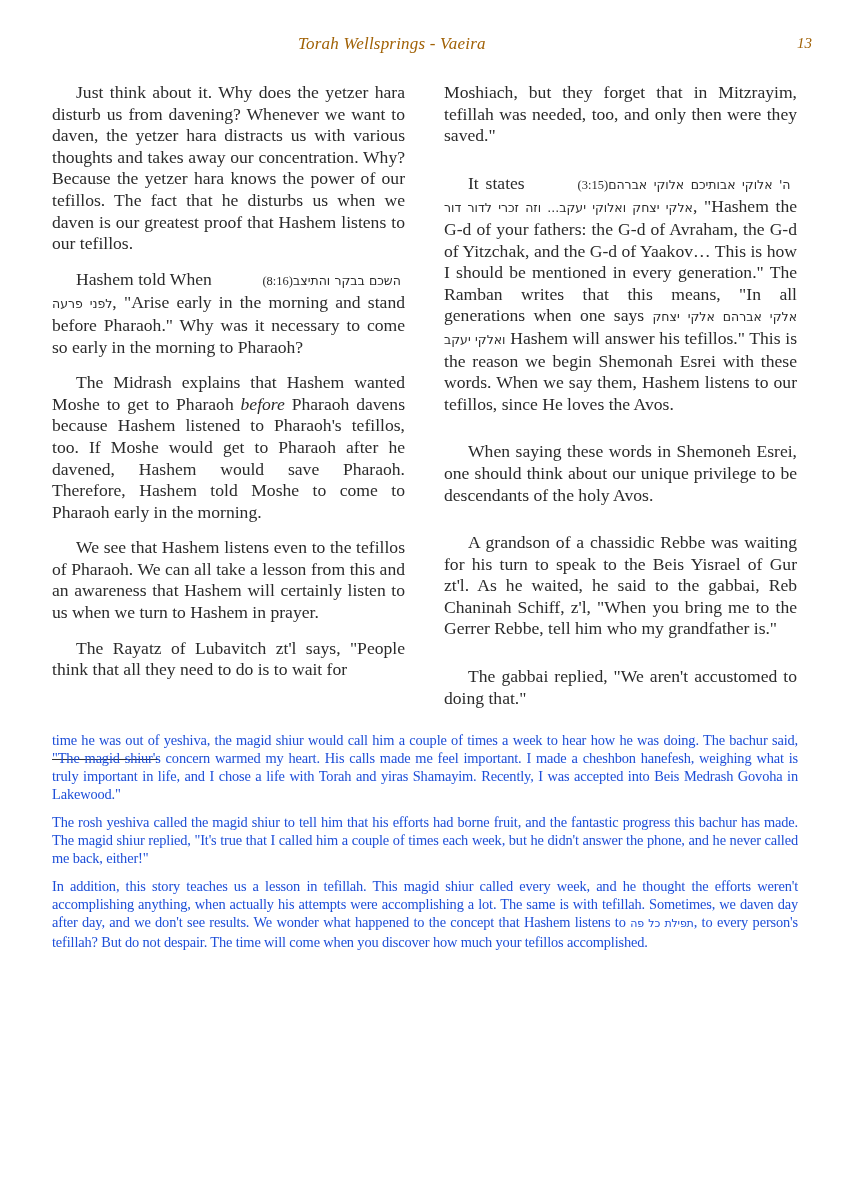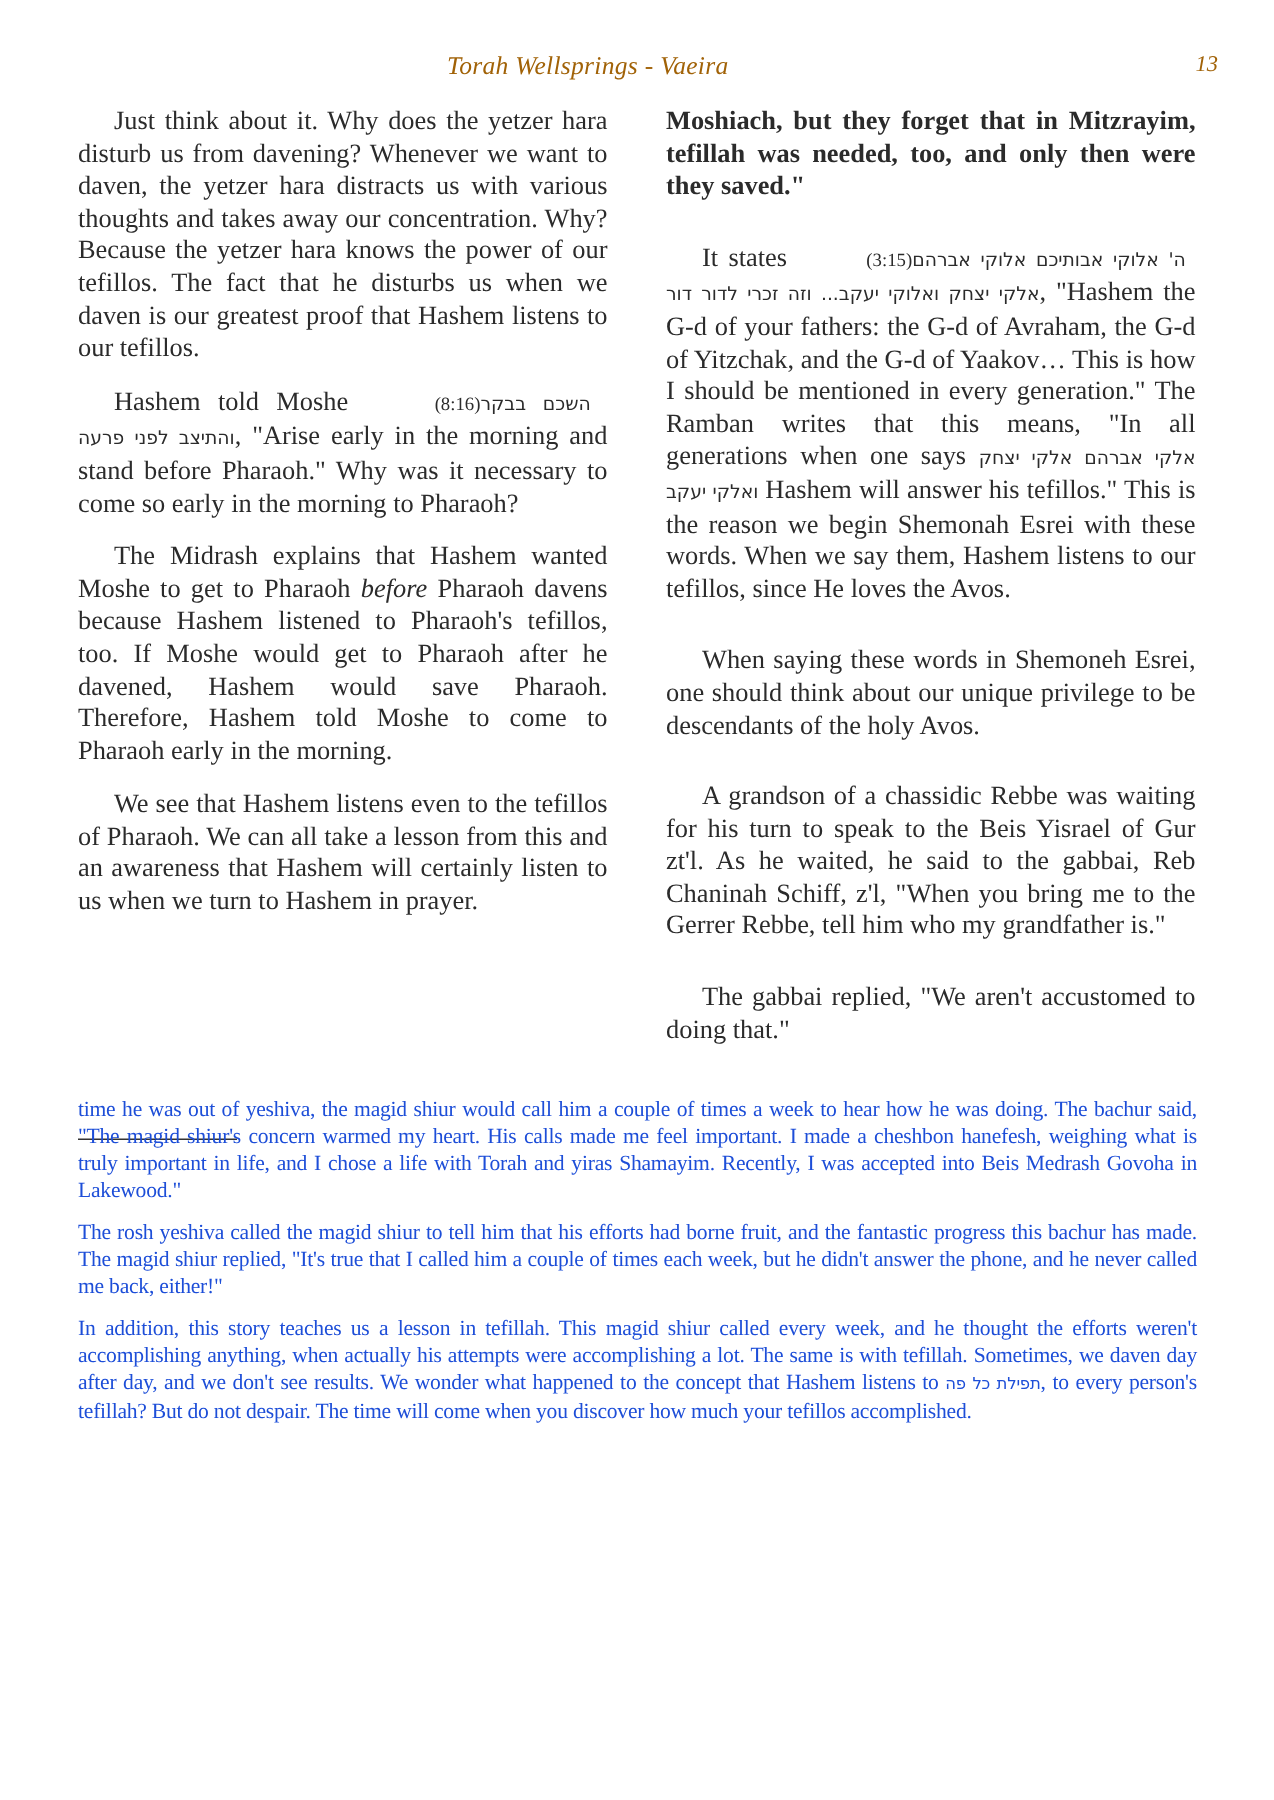--- a/index.html
+++ b/index.html
@@ -3,42 +3,43 @@
   <meta charset="utf-8">
   <style>
     html, body { margin: 0; padding: 0; background: #ffffff; }
     body { width: 849px; height: 1200px; position: relative; overflow: hidden; color: #2a2a2a; font-family: "DejaVu Serif", serif; }
     .header { position: absolute; top: 34px; left: 0; width: 849px; height: 24px; }
     .running-title { position: absolute; left: 298px; top: 0; font-family: "Liberation Serif", serif; font-style: italic; font-size: 17px; letter-spacing: 0.2px; color: #a16207; }
     .page-number { position: absolute; left: 797px; top: 1px; font-family: "Liberation Serif", serif; font-style: italic; font-size: 15px; color: #a16207; }
     .col { position: absolute; top: 70px; width: 353px; font-family: "Liberation Serif", serif; font-size: 17.6px; line-height: 21.6px; text-align: justify; color: #2b2b2b; }
     .col-left { left: 52px; }
     .col-right { left: 444px; }
-    .col p { margin: 0 0 14px 0; text-indent: 24px; }
-    .col p.noindent { text-indent: 0; font-weight: bold; }
+    .col p { margin: 12px 0 14px 0; text-indent: 24px; }
+    .col p.noindent { text-indent: 0; }
     .heb { font-family: "DejaVu Sans", sans-serif; font-size: 12.5px; unicode-bidi: isolate; direction: rtl; }
     .ref { font-size: 12.5px; padding-left: 46px; }
     .footnote-rule { position: absolute; left: 52px; top: 759px; width: 106px; height: 0; border-top: 1.3px solid #333; }
     .footnotes { position: absolute; left: 52px; top: 731px; width: 746px; font-family: "Liberation Serif", serif; font-size: 14.4px; line-height: 18px; text-align: justify; color: #1d4ed8; letter-spacing: -0.15px; }
     .footnotes p { margin: 0 0 10px 0; }
     .footnotes .heb { font-size: 11px; }
   </style>
 </head>
 <body>
 
 <div class="header">
   <span class="running-title">Torah Wellsprings - Vaeira</span>
   <span class="page-number">13</span>
 </div>
 
 <div class="col col-left">
   <p>Just think about it. Why does the yetzer hara disturb us from davening? Whenever we want to daven, the yetzer hara distracts us with various thoughts and takes away our concentration. Why? Because the yetzer hara knows the power of our tefillos. The fact that he disturbs us when we daven is our greatest proof that Hashem listens to our tefillos.</p>
-  <p><span>Hashem told Moshe </span><span class="ref">(8:16)</span><span class="heb"> השכם בבקר והתיצב לפני פרעה</span><span>, "Arise early in the morning and stand before Pharaoh." Why was it necessary to come so early in the morning to Pharaoh?</span></p>
+  <p><span>Hashem told When </span><span class="ref">(8:16)</span><span class="heb"> השכם בבקר והתיצב לפני פרעה</span><span>, "Arise early in the morning and stand before Pharaoh." Why was it necessary to come so early in the morning to Pharaoh?</span></p>
   <p><span>The Midrash explains that Hashem wanted Moshe to get to Pharaoh </span><i>before</i><span> Pharaoh davens because Hashem listened to Pharaoh's tefillos, too. If Moshe would get to Pharaoh after he davened, Hashem would save Pharaoh. Therefore, Hashem told Moshe to come to Pharaoh early in the morning.</span></p>
   <p>We see that Hashem listens even to the tefillos of Pharaoh. We can all take a lesson from this and an awareness that Hashem will certainly listen to us when we turn to Hashem in prayer.</p>
+  <p>The Rayatz of Lubavitch zt'l says, "People think that all they need to do is to wait for</p>
 </div>
 
 <div class="col col-right">
   <p class="noindent" style="margin-bottom:26px;">Moshiach, but they forget that in Mitzrayim, tefillah was needed, too, and only then were they saved."</p>
   <p style="margin-bottom:26px;"><span>It states </span><span class="ref">(3:15)</span><span class="heb"> ה' אלוקי אבותיכם אלוקי אברהם אלקי יצחק ואלוקי יעקב... וזה זכרי לדור דור</span><span>, "Hashem the G-d of your fathers: the G-d of Avraham, the G-d of Yitzchak, and the G-d of Yaakov… This is how I should be mentioned in every generation." The Ramban writes that this means, "In all generations when one says </span><span class="heb">אלקי אברהם אלקי יצחק ואלקי יעקב</span><span> Hashem will answer his tefillos." This is the reason we begin Shemonah Esrei with these words. When we say them, Hashem listens to our tefillos, since He loves the Avos.</span></p>
   <p style="margin-bottom:26px;">When saying these words in Shemoneh Esrei, one should think about our unique privilege to be descendants of the holy Avos.</p>
   <p style="margin-bottom:26px;">A grandson of a chassidic Rebbe was waiting for his turn to speak to the Beis Yisrael of Gur zt'l. As he waited, he said to the gabbai, Reb Chaninah Schiff, z'l, "When you bring me to the Gerrer Rebbe, tell him who my grandfather is."</p>
   <p>The gabbai replied, "We aren't accustomed to doing that."</p>
 </div>
 

